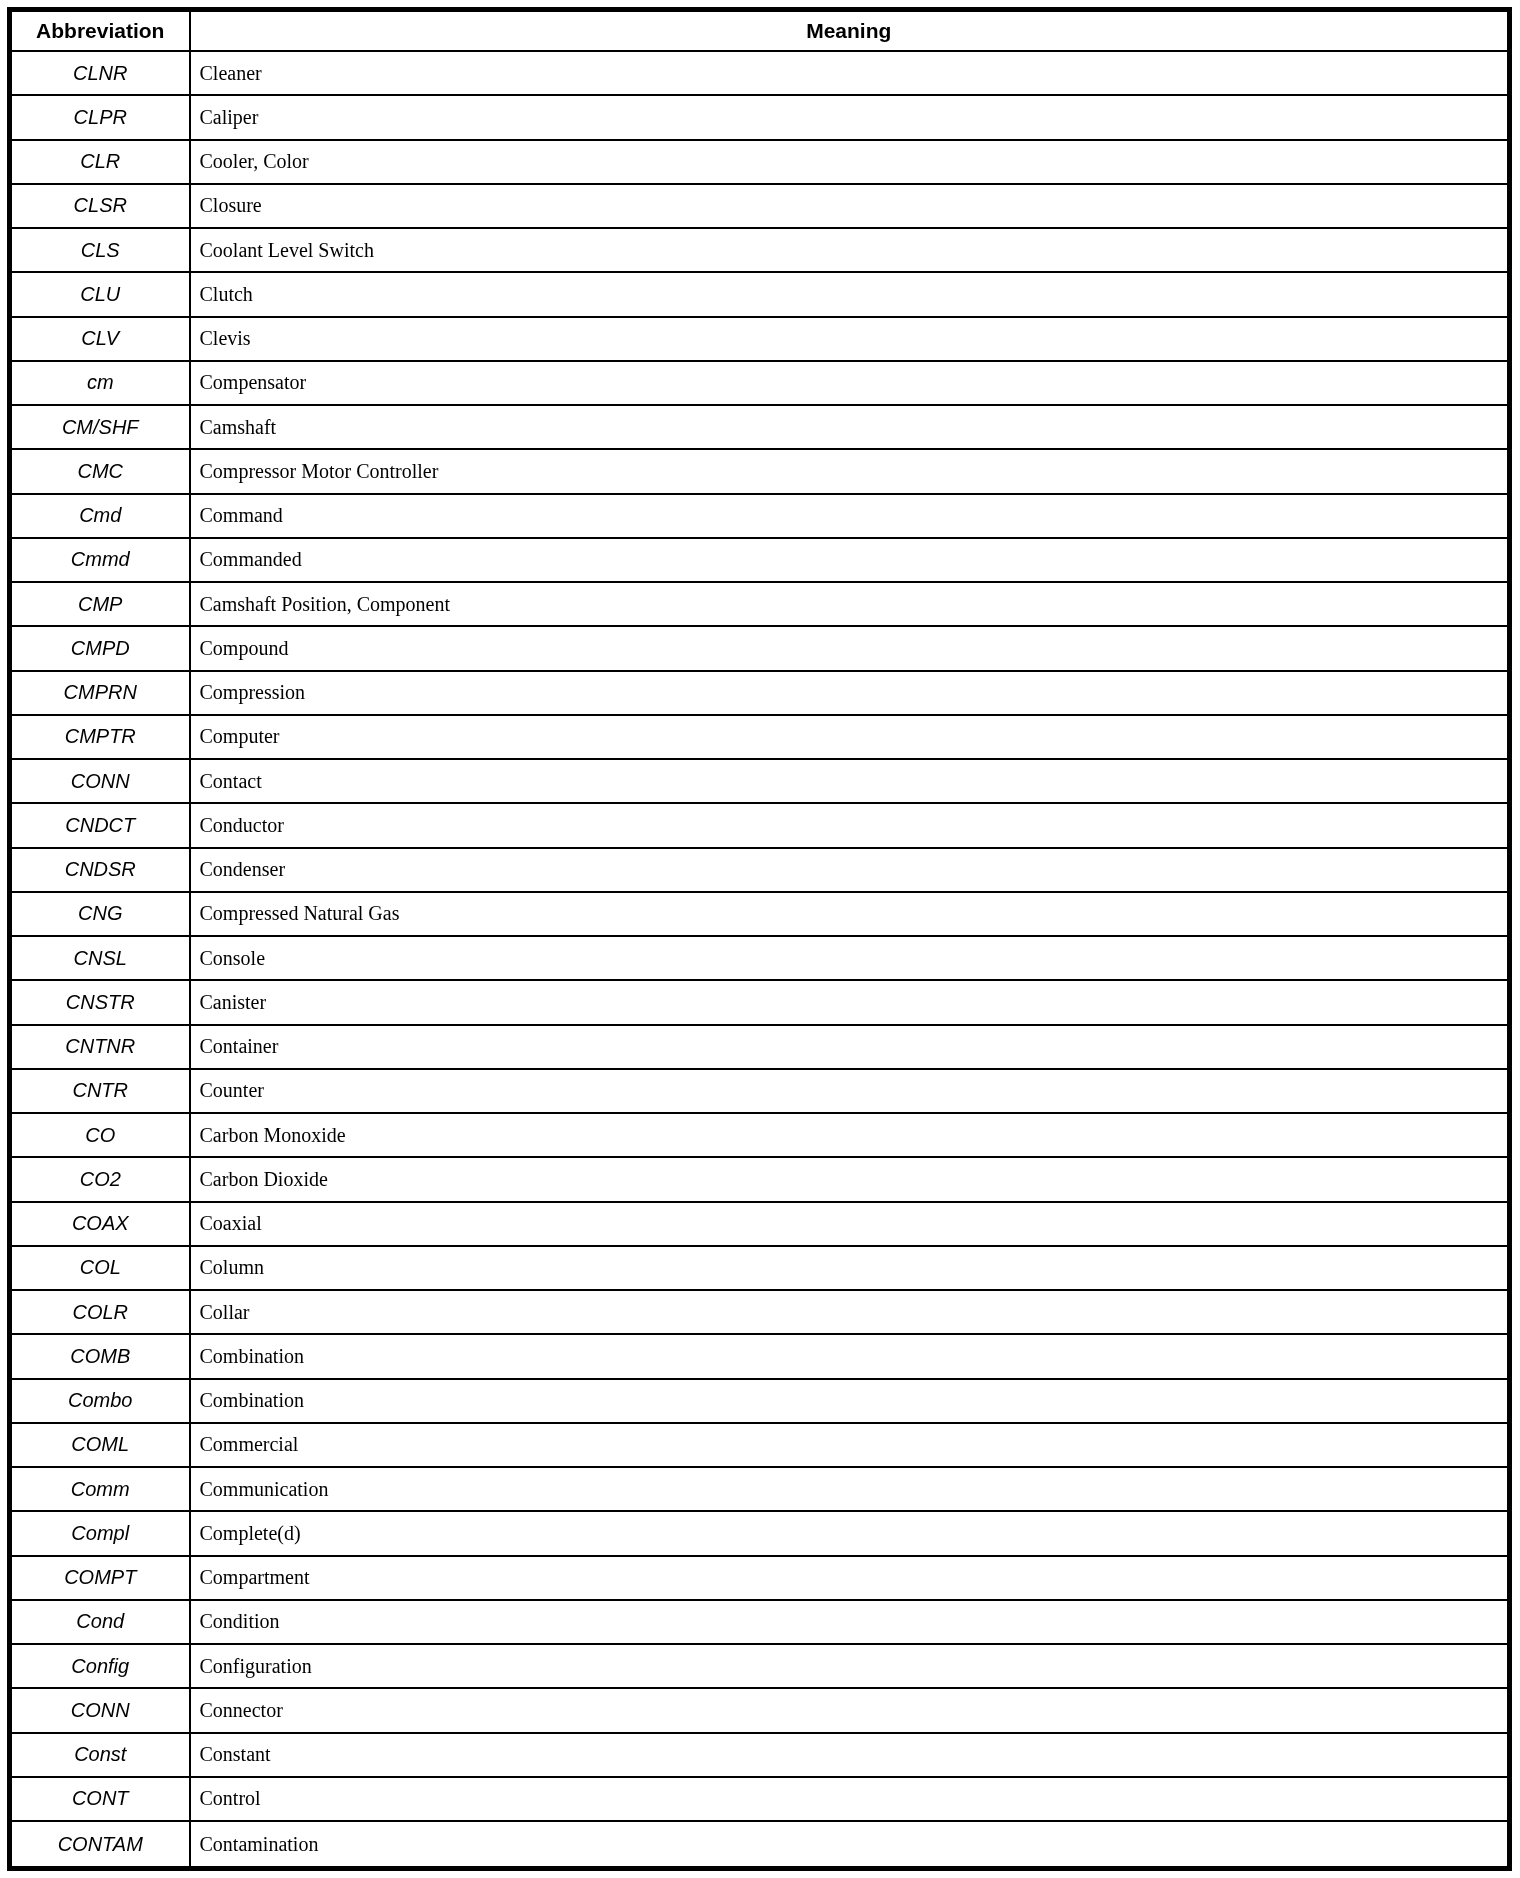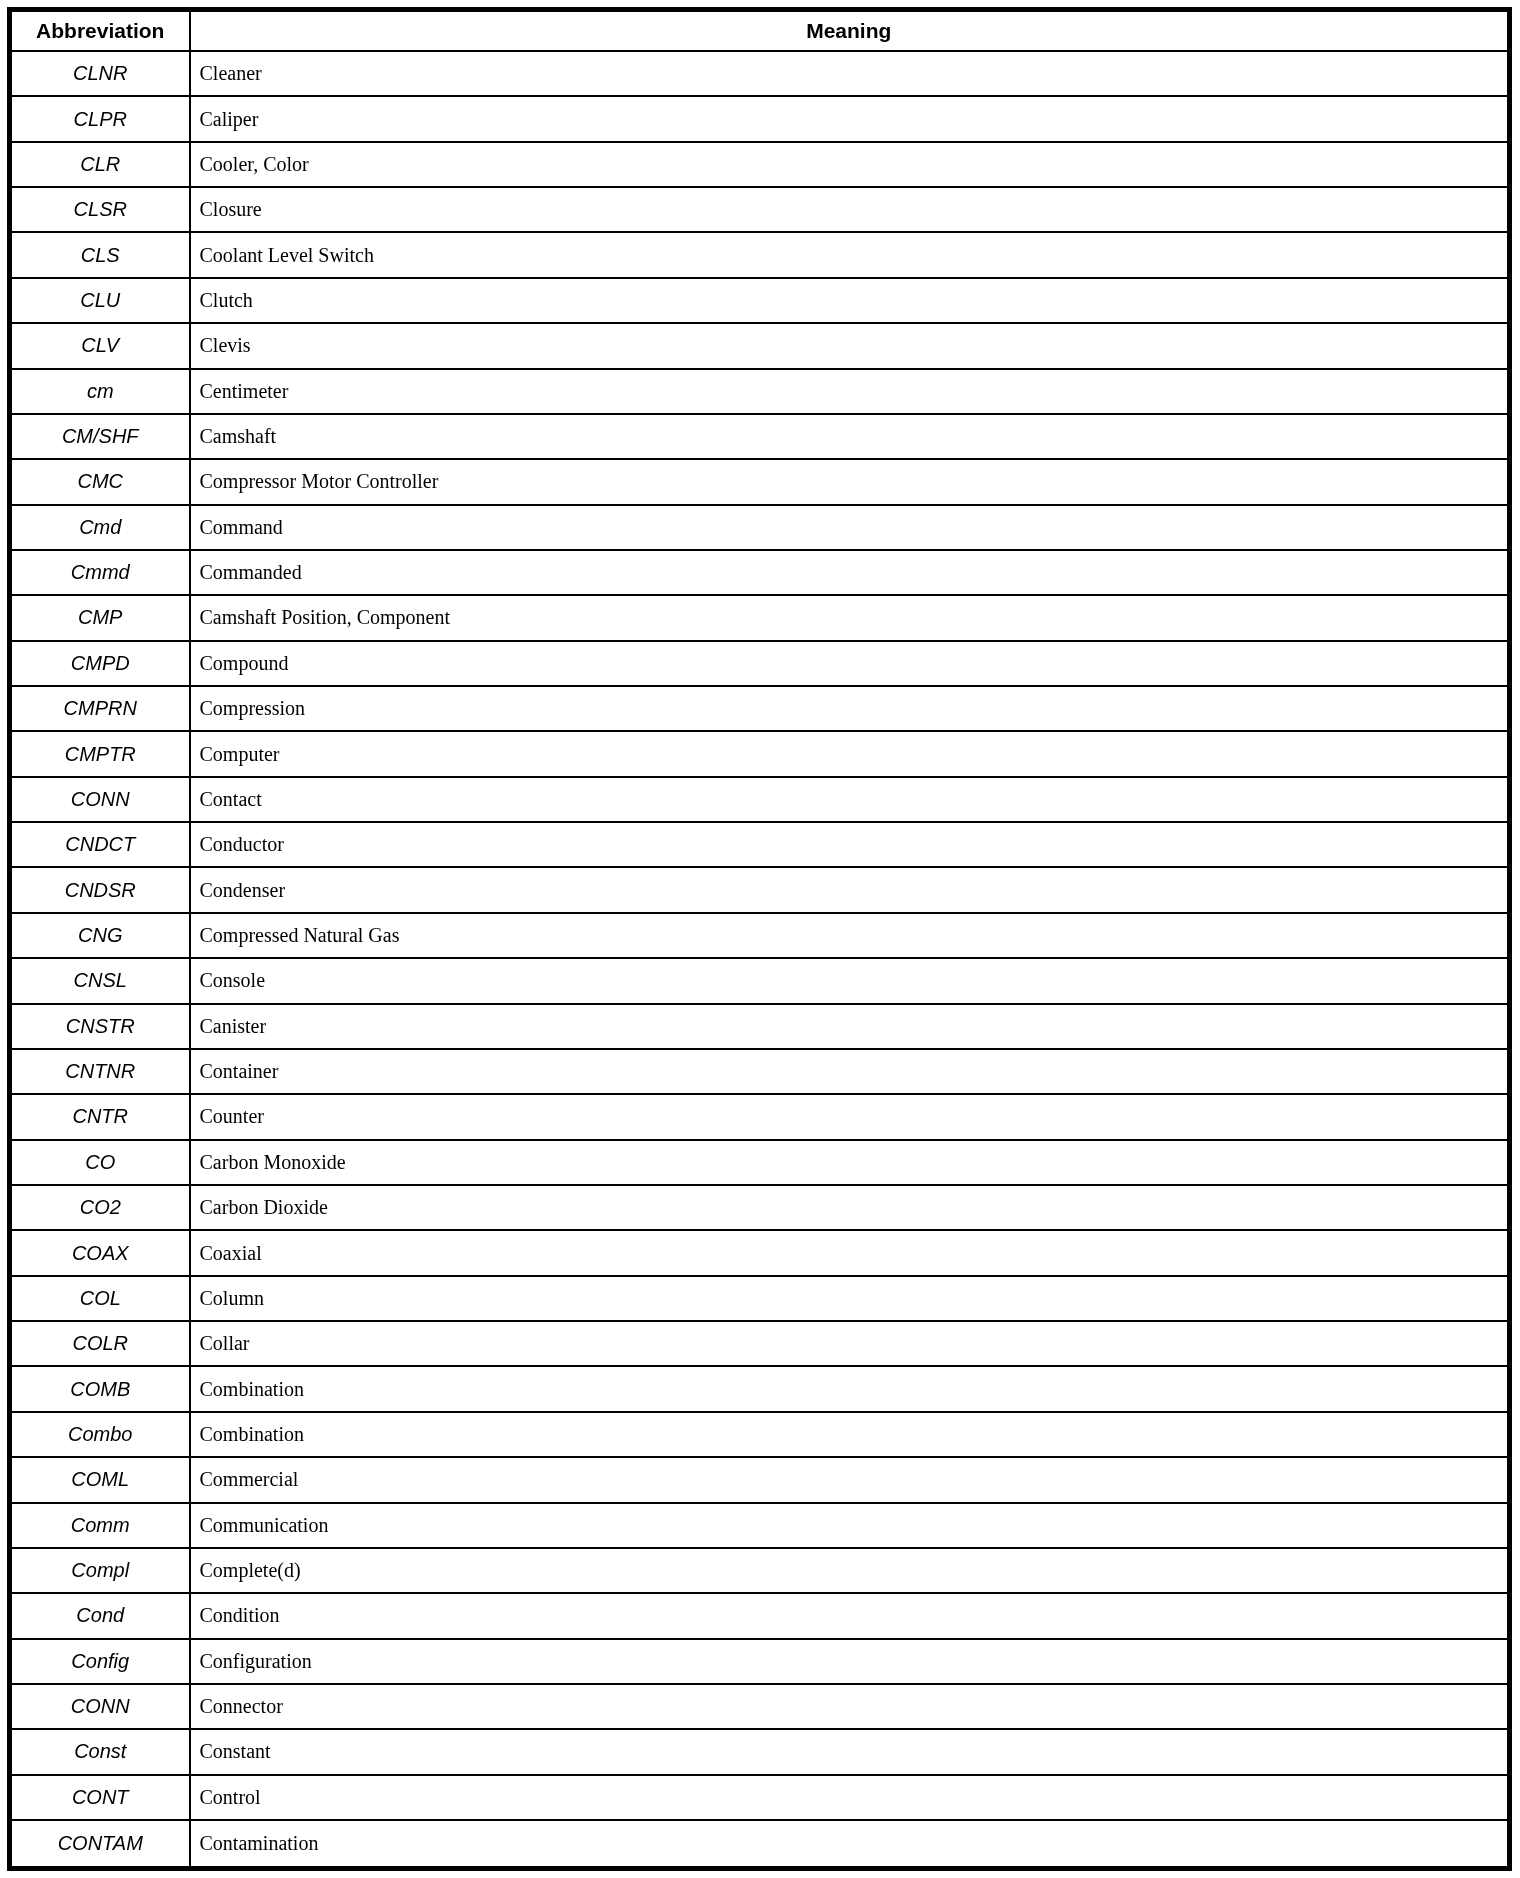--- a/index.html
+++ b/index.html
@@ -94,21 +94,21 @@
         <tr>
           <td class="cell-abbr">CLU</td>
           <td class="cell-meaning">Clutch</td>
         </tr>
         <tr>
           <td class="cell-abbr">CLV</td>
           <td class="cell-meaning">Clevis</td>
         </tr>
         <tr>
           <td class="cell-abbr">cm</td>
-          <td class="cell-meaning">Centimeter</td>
+          <td class="cell-meaning">Compensator</td>
         </tr>
         <tr>
           <td class="cell-abbr">CM/SHF</td>
           <td class="cell-meaning">Camshaft</td>
         </tr>
         <tr>
           <td class="cell-abbr">CMC</td>
           <td class="cell-meaning">Compressor Motor Controller</td>
         </tr>
         <tr>
@@ -199,20 +199,24 @@
           <td class="cell-abbr">COML</td>
           <td class="cell-meaning">Commercial</td>
         </tr>
         <tr>
           <td class="cell-abbr">Comm</td>
           <td class="cell-meaning">Communication</td>
         </tr>
         <tr>
           <td class="cell-abbr">Compl</td>
           <td class="cell-meaning">Complete(d)</td>
+        </tr>
+        <tr>
+          <td class="cell-abbr">COMPT</td>
+          <td class="cell-meaning">Compartment</td>
         </tr>
         <tr>
           <td class="cell-abbr">Cond</td>
           <td class="cell-meaning">Condition</td>
         </tr>
         <tr>
           <td class="cell-abbr">Config</td>
           <td class="cell-meaning">Configuration</td>
         </tr>
         <tr>

